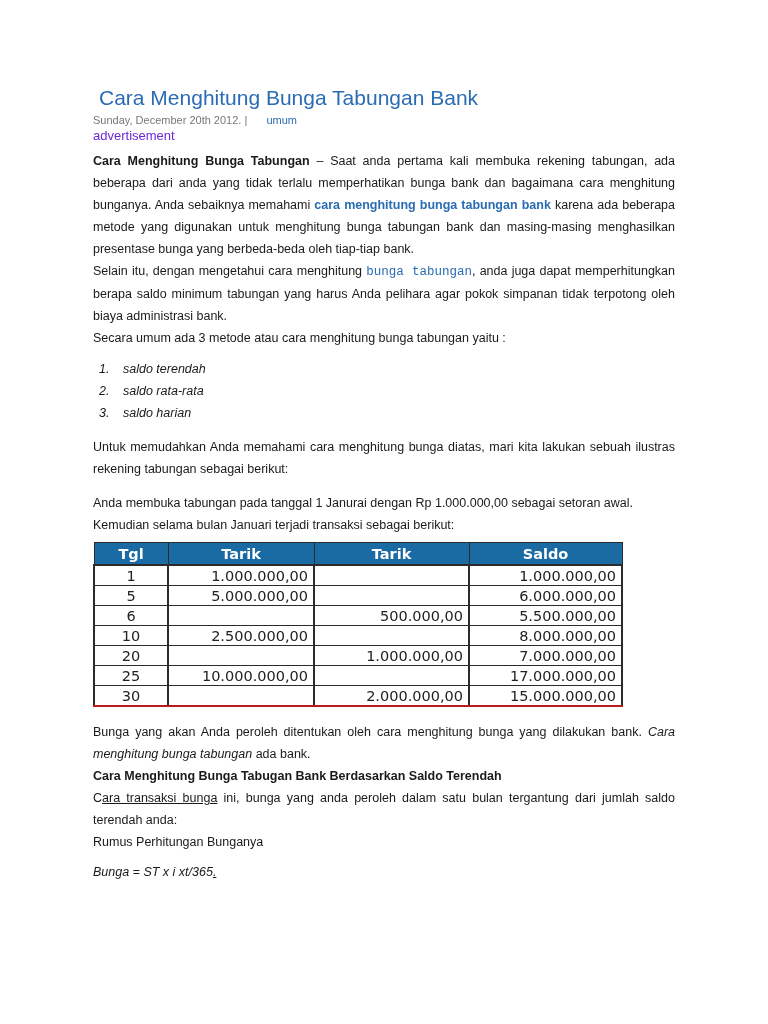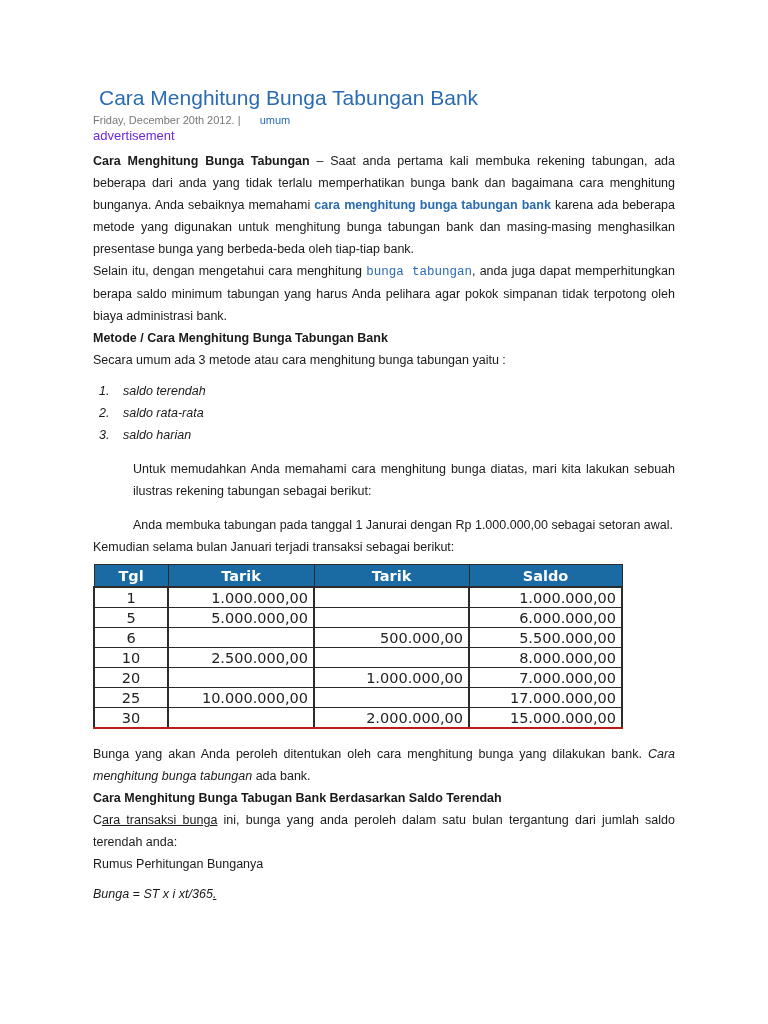--- a/index.html
+++ b/index.html
@@ -12,47 +12,46 @@
     .adv { font-size: 13px; color: #6d28d9; line-height: 16px; margin-top: 1px; }
     p { margin: 0; font-size: 12.5px; line-height: 22px; text-align: justify; }
     .bold { font-weight: bold; }
     .link { color: #2a6cb3; font-family: Liberation Mono, monospace; }
     .link-bold { color: #2a6cb3; font-weight: bold; }
     .ul { text-decoration: underline; }
     .p-intro { margin-top: 6px; }
     .list { margin: 9px 0 0 0; padding: 0; list-style: none; }
     .list li { font-size: 12.5px; line-height: 22px; font-style: italic; display: flex; }
     .list li .num { width: 24px; padding-left: 6px; }
-    .gap12 { margin-top: 12px; margin-left: 40px; }
+    .gap12 { margin-top: 12px; }
     .gap14 { margin-top: 14px; }
     table.tx { margin-top: 6px; border-collapse: collapse; font-family: "DejaVu Sans", sans-serif; font-size: 14.5px; }
     table.tx th { background: #1a6aa3; color: #fff; font-weight: bold; height: 21px; padding: 0 17px; border: 1px solid #2b2b2b; border-bottom: 2px solid #2b2b2b; font-size: 14.5px; }
     table.tx td { height: 19px; border: 1px solid #2b2b2b; border-width: 1px 2px; padding: 0 5px; text-align: right; color: #222; }
     table.tx td.c { text-align: center; }
     table.tx tr:last-child td { border-bottom: 2px solid #b91c1c; }
     .c-tgl { width: 39px; } .c-setor { width: 111px; } .c-tarik { width: 120px; } .c-saldo { width: 118px; }
     .formula { font-style: italic; margin-top: 8px; }
   </style>
 </head>
 <body>
 
 <div class="page">
   <h1 class="title">Cara Menghitung Bunga Tabungan Bank</h1>
   <div class="meta">
-    <span>Friday, December 20th 2012.</span>
+    <span>Sunday, December 20th 2012.</span>
     <span>|</span>
     <a>umum</a>
   </div>
   <div class="adv">advertisement</div>
 
   <p class="p-intro"><span class="bold">Cara Menghitung Bunga Tabungan</span><span> – Saat anda pertama kali membuka rekening tabungan, ada beberapa dari anda yang tidak terlalu memperhatikan bunga bank dan bagaimana cara menghitung bunganya. Anda sebaiknya memahami </span><a class="link-bold">cara menghitung bunga tabungan bank</a><span> karena ada beberapa metode yang digunakan untuk menghitung bunga tabungan bank dan masing-masing menghasilkan presentase bunga yang berbeda-beda oleh tiap-tiap bank.</span></p>
 
   <p><span>Selain itu, dengan mengetahui cara menghitung </span><a class="link">bunga tabungan</a><span>, anda juga dapat memperhitungkan berapa saldo minimum tabungan yang harus Anda pelihara agar pokok simpanan tidak terpotong oleh biaya administrasi bank.</span></p>
 
-  <p class="bold">Metode / Cara Menghitung Bunga Tabungan Bank</p>
   <p>Secara umum ada 3 metode  atau cara menghitung bunga tabungan yaitu :</p>
 
   <ol class="list">
     <li>
         <span class="num">1.</span>
         <span>saldo terendah</span>
       </li>
     <li>
         <span class="num">2.</span>
         <span>saldo rata-rata</span>

